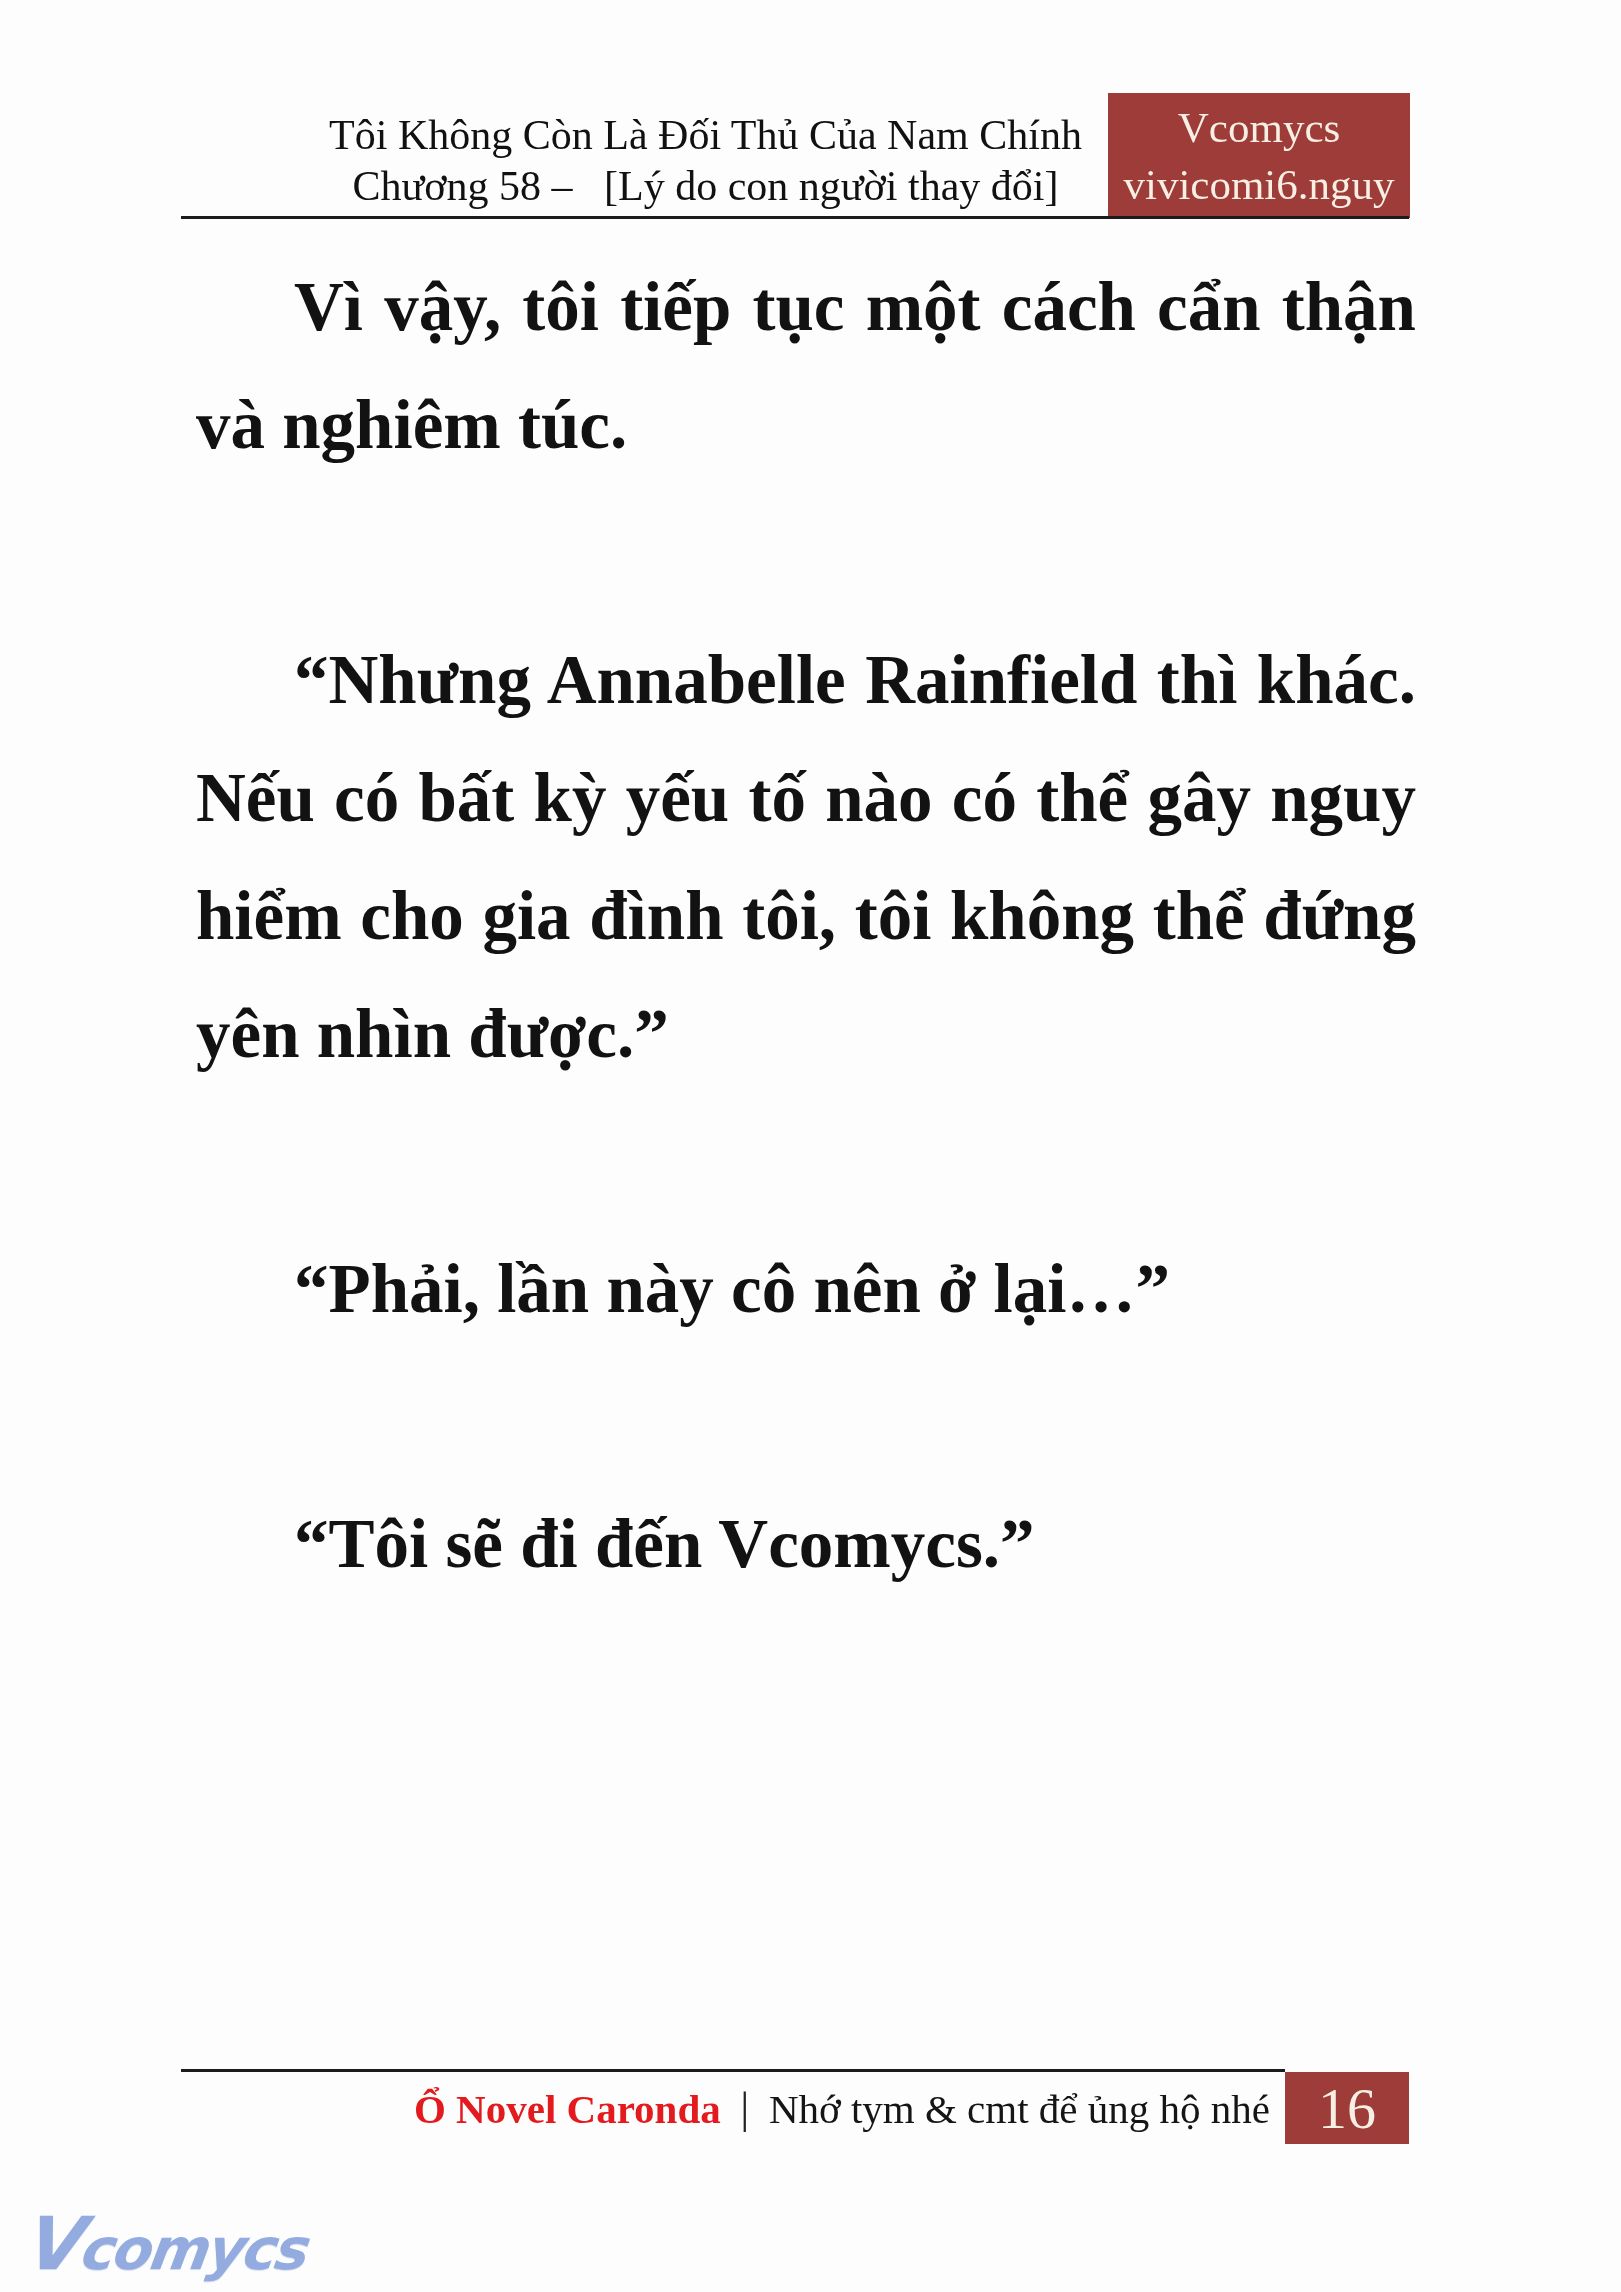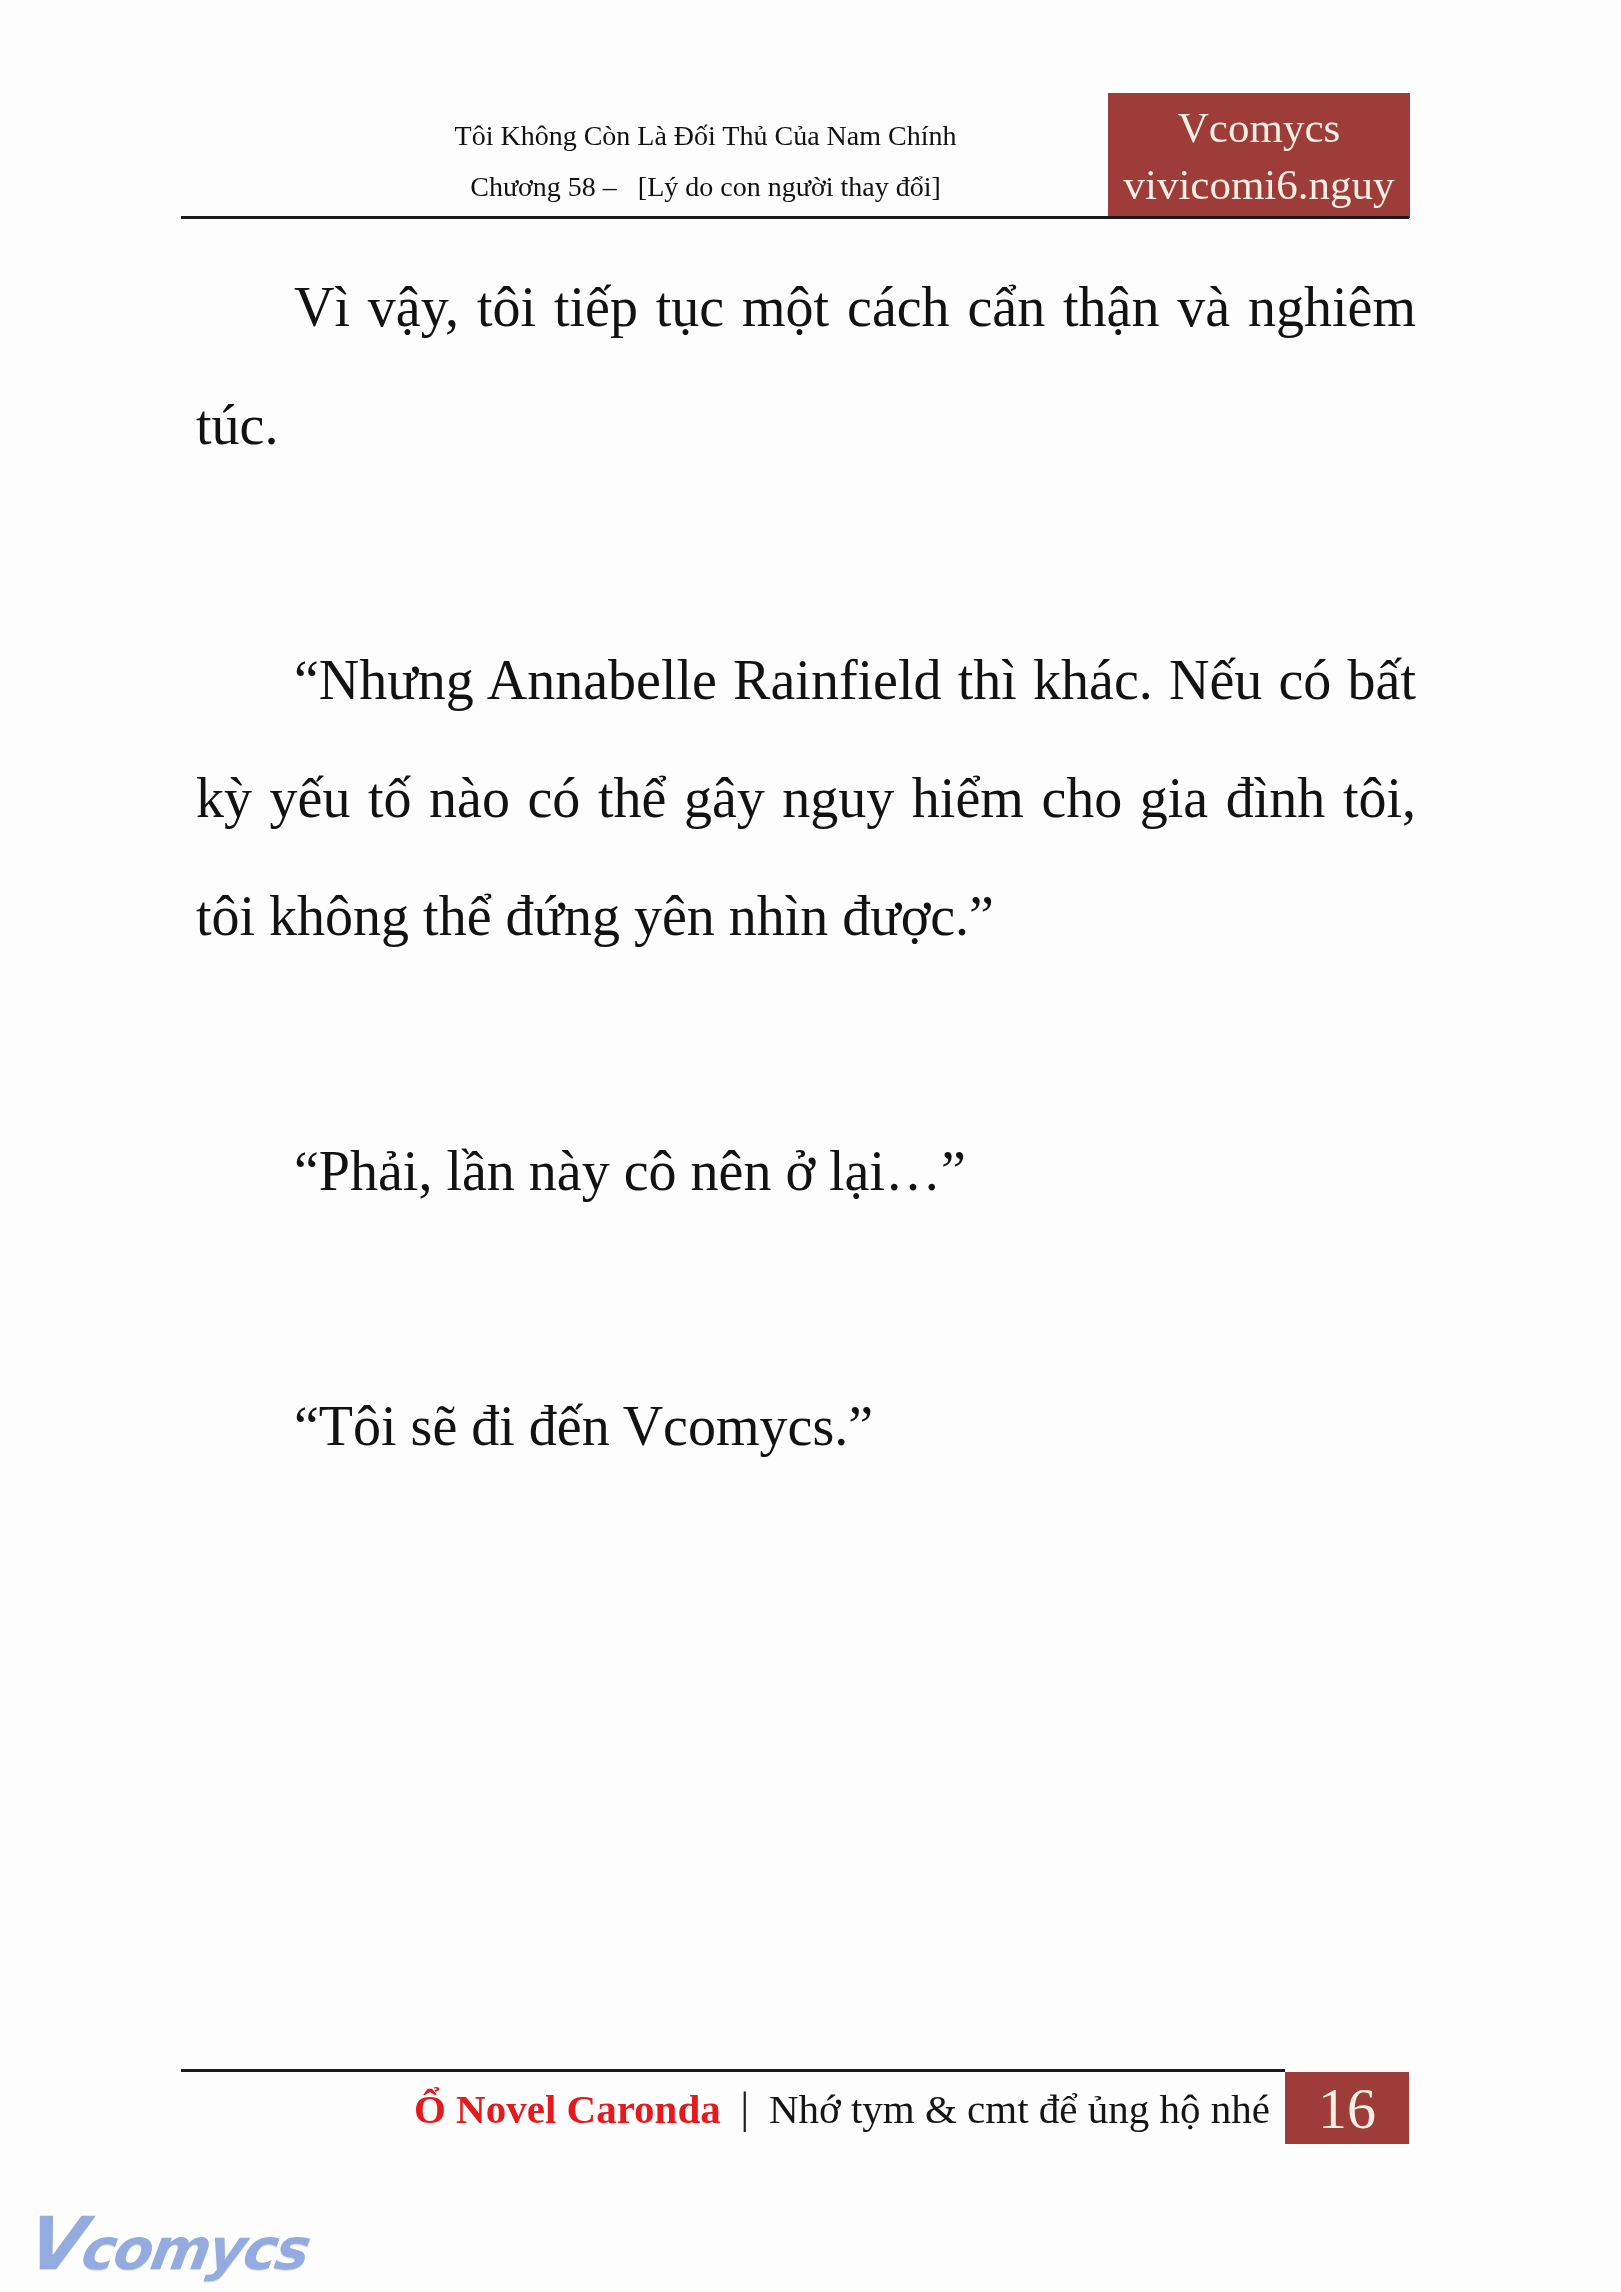--- a/index.html
+++ b/index.html
@@ -9,21 +9,21 @@
     margin:0 auto;
     background:#fdfdfd;
     overflow:hidden;
     font-family:"Liberation Serif","DejaVu Serif",serif;
     color:#161616;
   }
   
   .header-title{
     position:absolute;left:196px;top:110px;width:1019px;
     text-align:center;
-    font-size:28px;line-height:51px;
+    font-size:42px;line-height:51px;
     color:#111;
     white-space:nowrap;
   }
   .header-badge{
     position:absolute;left:1108px;top:93px;width:302px;height:125px;
     background:#9d3c39;
     color:#f7efe3;
     display:flex;flex-direction:column;align-items:center;justify-content:center;
     font-size:43px;line-height:57px;
     text-align:center;
@@ -31,24 +31,25 @@
   .header-rule{
     position:absolute;left:181px;top:216px;width:1228px;height:2.9px;
     background:#1c1c1c;
   }
   
   .body-text{
     position:absolute;left:196px;top:248px;width:1220px;
   }
   .body-text p{
     margin:0 0 137px 0;
-    font-size:56px;line-height:118px;
+    font-size:69px;line-height:118px;
     text-align:justify;
     text-indent:98px;
     color:#121212;
+    font-weight:bold;
   }
   
   .footer-rule{
     position:absolute;left:181px;top:2069px;width:1104px;height:2.9px;
     background:#1c1c1c;
   }
   .footer-text{
     position:absolute;top:2076px;right:351px;height:65px;line-height:65px;
     font-size:41px;white-space:nowrap;
   }

